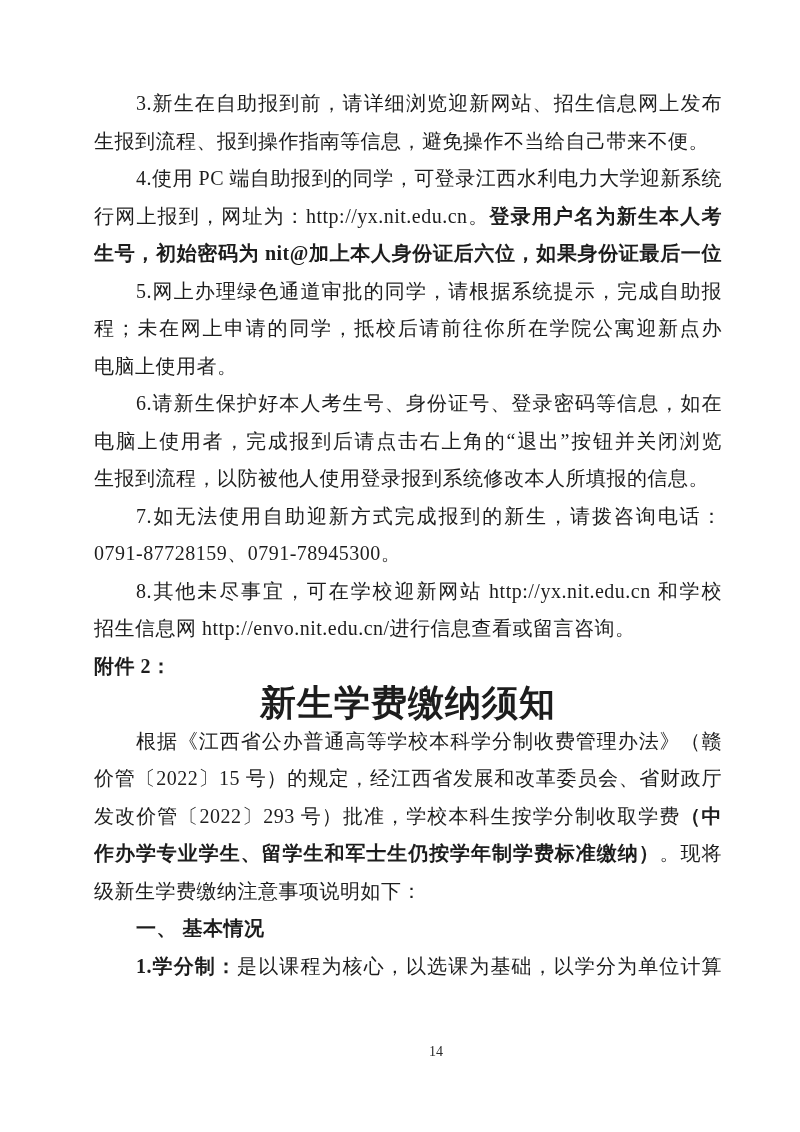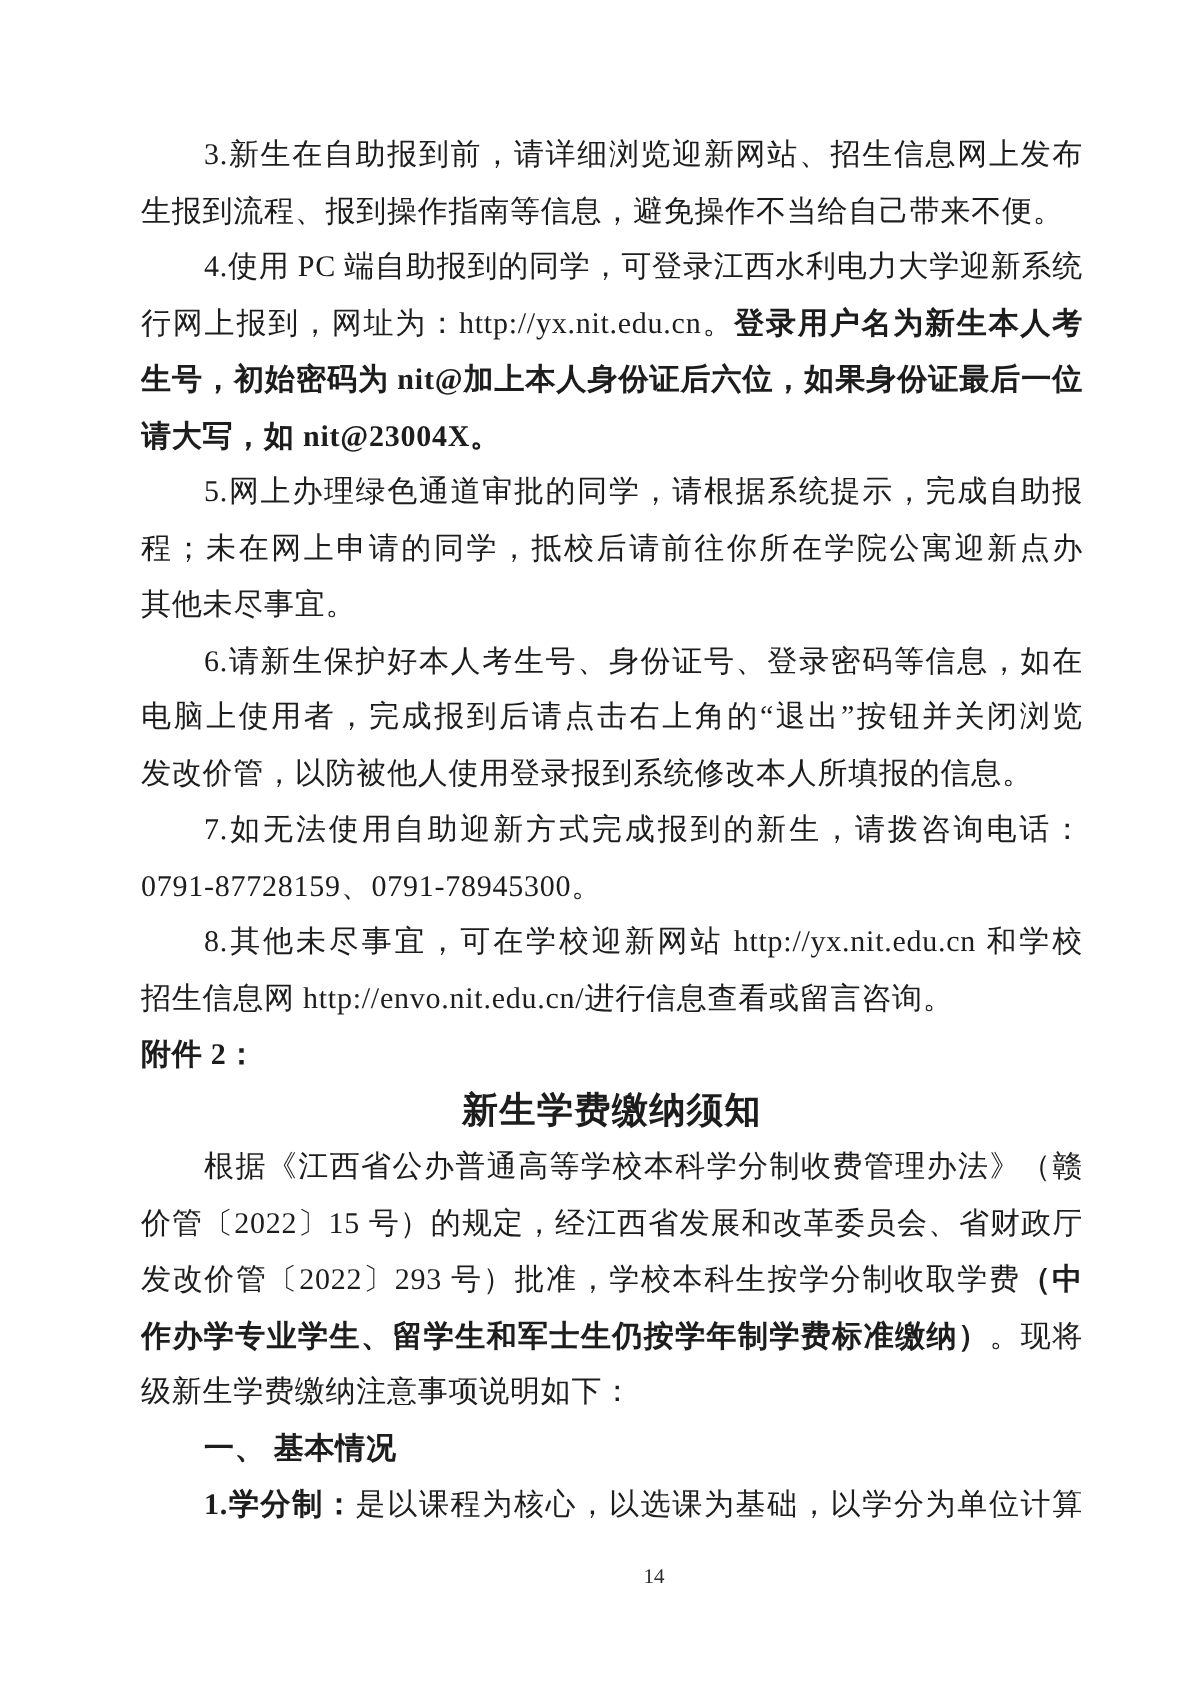--- a/index.html
+++ b/index.html
@@ -12,45 +12,44 @@
   .content{position:absolute;top:85px;left:94px;width:628px;}
   .ln{
     height:37.5px;line-height:37.5px;font-size:20px;
     overflow:hidden;letter-spacing:0.5px;
   }
   .ind{text-indent:42px;}
   .j{text-align:justify;text-align-last:justify;}
   .b{font-weight:bold;margin-top:35px;}
   .bu{font-weight:bold;border-bottom:2px solid #1d1d1d;padding-bottom:17px;}
   .title{
-    font-size:24px;font-weight:bold;
+    font-size:36px;font-weight:bold;
     text-align:center;text-align-last:center;letter-spacing:1px;
   }
   .pagenum{
     position:absolute;top:1044px;left:0;width:800px;
     text-align:center;font-size:14px;color:#2a2a2a;margin-left:36px;
   }
 </style>
 </head>
 <body>
 
 <div class="content">
 
   <div class="ln ind j"><span>3.新生在自助报到前，请详细浏览迎新网站、招生信息网上发布的新</span></div>
   <div class="ln"><span>生报到流程、报到操作指南等信息，避免操作不当给自己带来不便。</span></div>
   <div class="ln ind j"><span>4.使用 PC 端自助报到的同学，可登录江西水利电力大学迎新系统进</span></div>
   <div class="ln j"><span>行网上报到，网址为：http://yx.nit.edu.cn。</span><span class="bu">登录用户名为新生本人考</span></div>
   <div class="ln j"><span class="bu">生号，初始密码为 nit@加上本人身份证后六位，如果身份证最后一位为 X，</span></div>
-  <div class="ln"><span class="bu">请大写，如 nit@23004X。</span></div>
   <div class="ln ind j"><span>5.网上办理绿色通道审批的同学，请根据系统提示，完成自助报到流</span></div>
   <div class="ln j"><span>程；未在网上申请的同学，抵校后请前往你所在学院公寓迎新点办理，完</span></div>
-  <div class="ln"><span>其他未尽事宜。</span></div>
+  <div class="ln"><span>电脑上使用者。</span></div>
   <div class="ln ind j"><span>6.请新生保护好本人考生号、身份证号、登录密码等信息，如在公共</span></div>
   <div class="ln j"><span>电脑上使用者，完成报到后请点击右上角的“退出”按钮并关闭浏览器，</span></div>
-  <div class="ln"><span>发改价管，以防被他人使用登录报到系统修改本人所填报的信息。</span></div>
+  <div class="ln"><span>生报到流程，以防被他人使用登录报到系统修改本人所填报的信息。</span></div>
   <div class="ln ind j"><span>7.如无法使用自助迎新方式完成报到的新生，请拨咨询电话：</span></div>
   <div class="ln"><span>0791-87728159、0791-78945300。</span></div>
   <div class="ln ind j"><span>8.其他未尽事宜，可在学校迎新网站 http://yx.nit.edu.cn 和学校</span></div>
   <div class="ln"><span>招生信息网 http://envo.nit.edu.cn/进行信息查看或留言咨询。</span></div>
   <div class="ln"><span class="b">附件 2：</span></div>
   <div class="ln title">新生学费缴纳须知</div>
   <div class="ln ind j"><span>根据《江西省公办普通高等学校本科学分制收费管理办法》（赣发改</span></div>
   <div class="ln j"><span>价管〔2022〕15 号）的规定，经江西省发展和改革委员会、省财政厅（赣</span></div>
   <div class="ln j"><span>发改价管〔2022〕293 号）批准，学校本科生按学分制收取学费</span><span class="b">（中外合</span></div>
   <div class="ln j"><span class="b">作办学专业学生、留学生和军士生仍按学年制学费标准缴纳）</span><span>。现将 2025</span></div>

